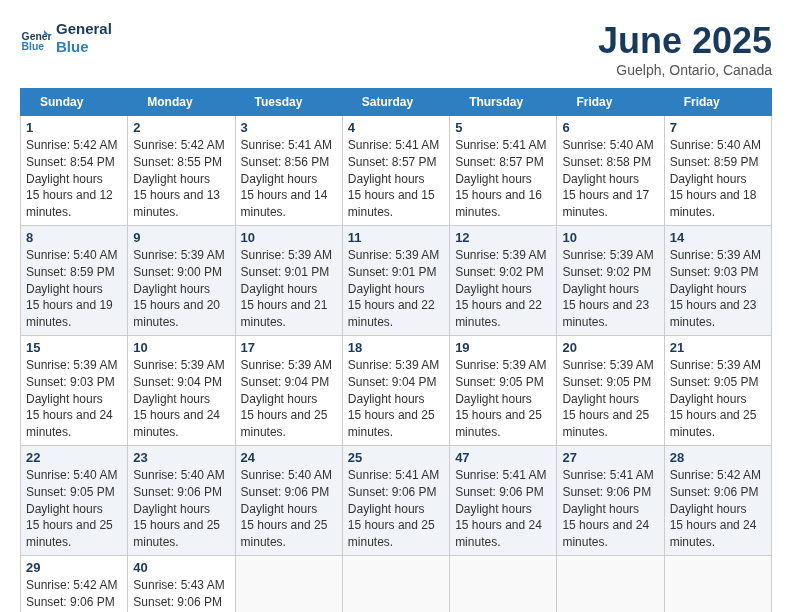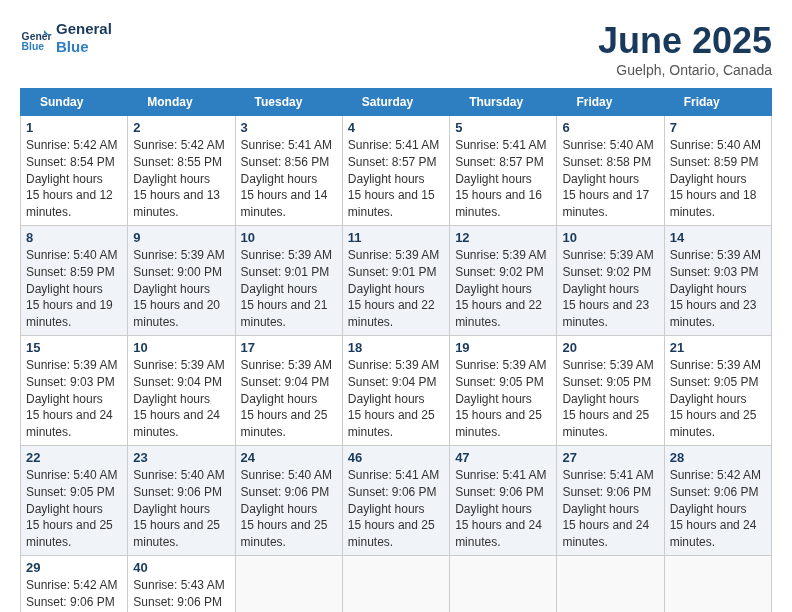--- a/index.html
+++ b/index.html
@@ -207,21 +207,21 @@
         </td>
         <td>
           <div class="day-number">23</div>
           <div class="day-info">Sunrise: 5:40 AM<br>Sunset: 9:06 PM<br>Daylight hours<br>15 hours and 25 minutes.</div>
         </td>
         <td>
           <div class="day-number">24</div>
           <div class="day-info">Sunrise: 5:40 AM<br>Sunset: 9:06 PM<br>Daylight hours<br>15 hours and 25 minutes.</div>
         </td>
         <td>
-          <div class="day-number">46</div>
+          <div class="day-number">25</div>
           <div class="day-info">Sunrise: 5:41 AM<br>Sunset: 9:06 PM<br>Daylight hours<br>15 hours and 25 minutes.</div>
         </td>
         <td>
           <div class="day-number">47</div>
           <div class="day-info">Sunrise: 5:41 AM<br>Sunset: 9:06 PM<br>Daylight hours<br>15 hours and 24 minutes.</div>
         </td>
         <td>
           <div class="day-number">27</div>
           <div class="day-info">Sunrise: 5:41 AM<br>Sunset: 9:06 PM<br>Daylight hours<br>15 hours and 24 minutes.</div>
         </td>

